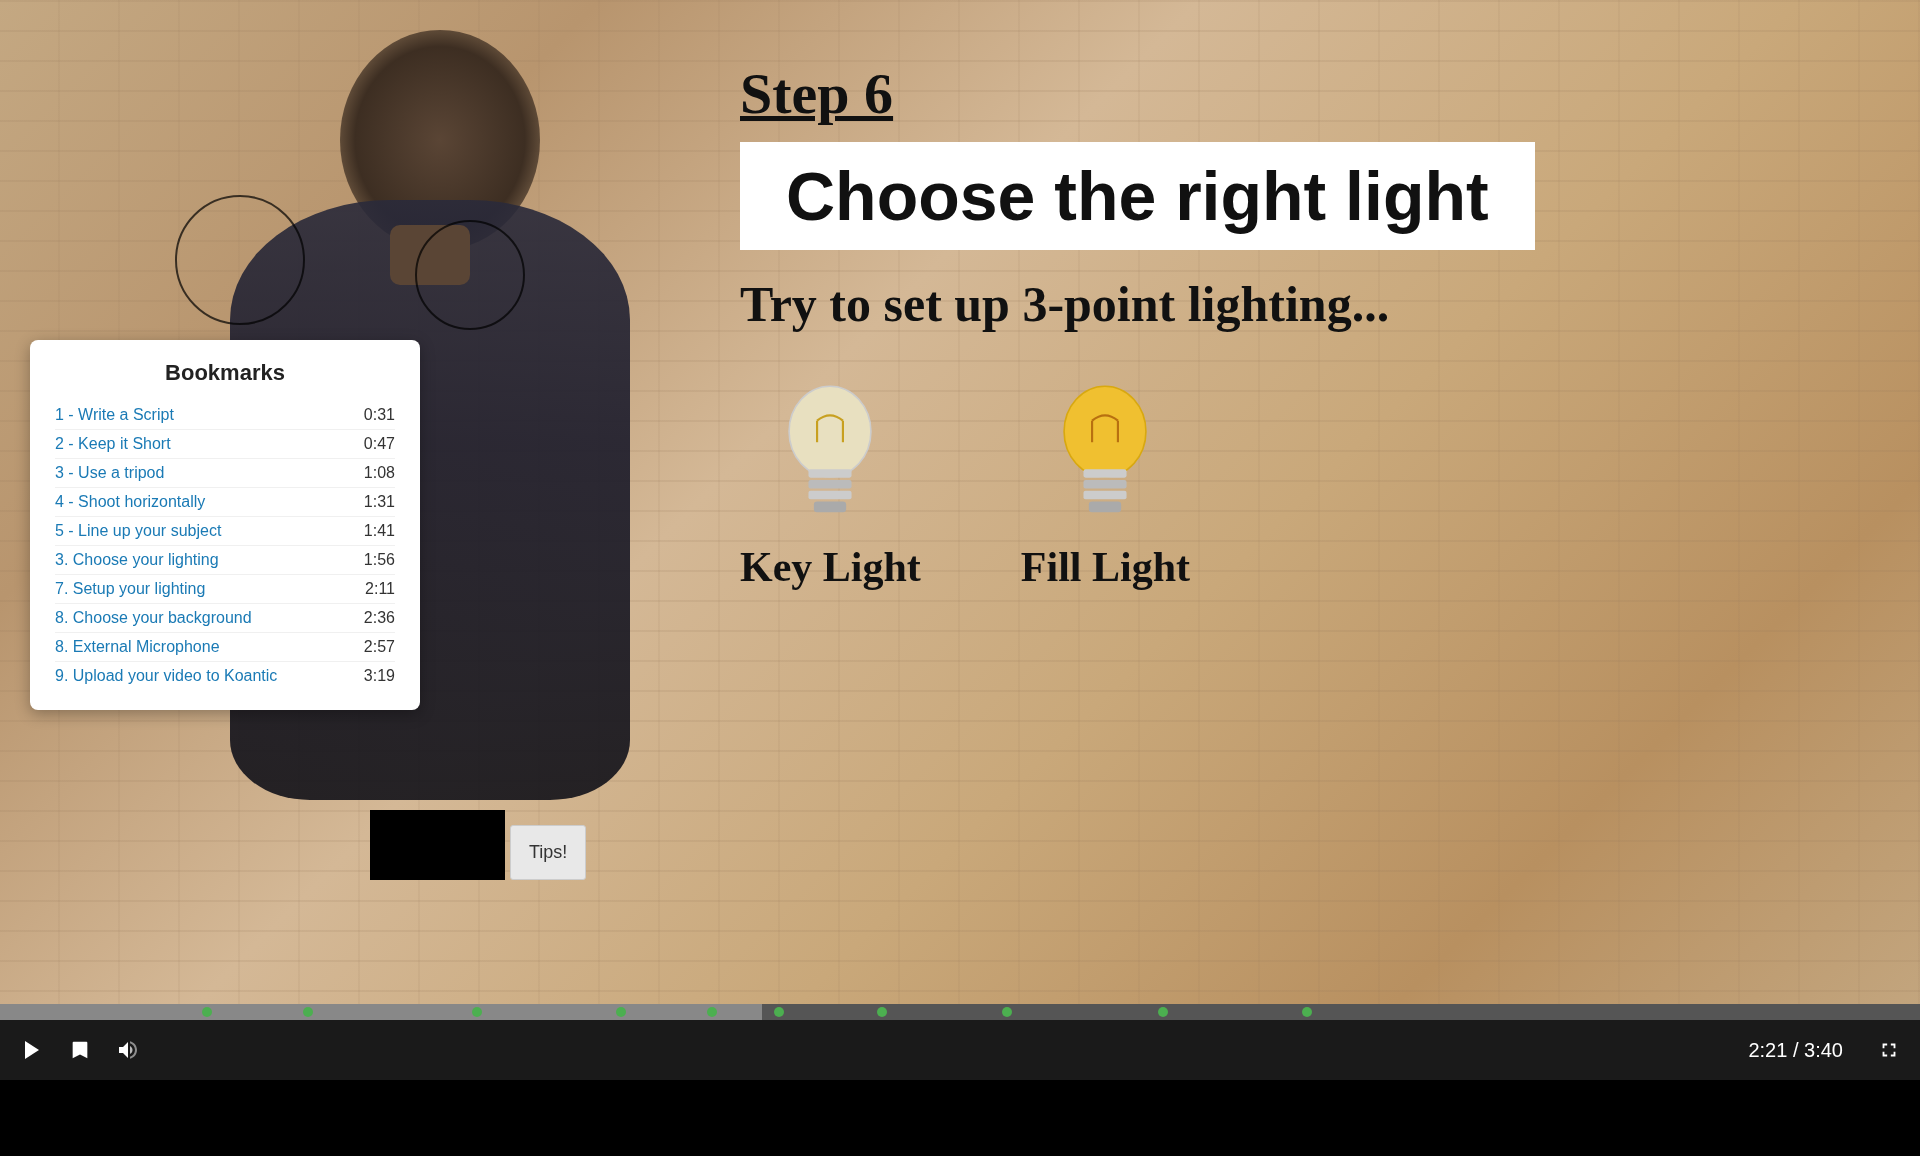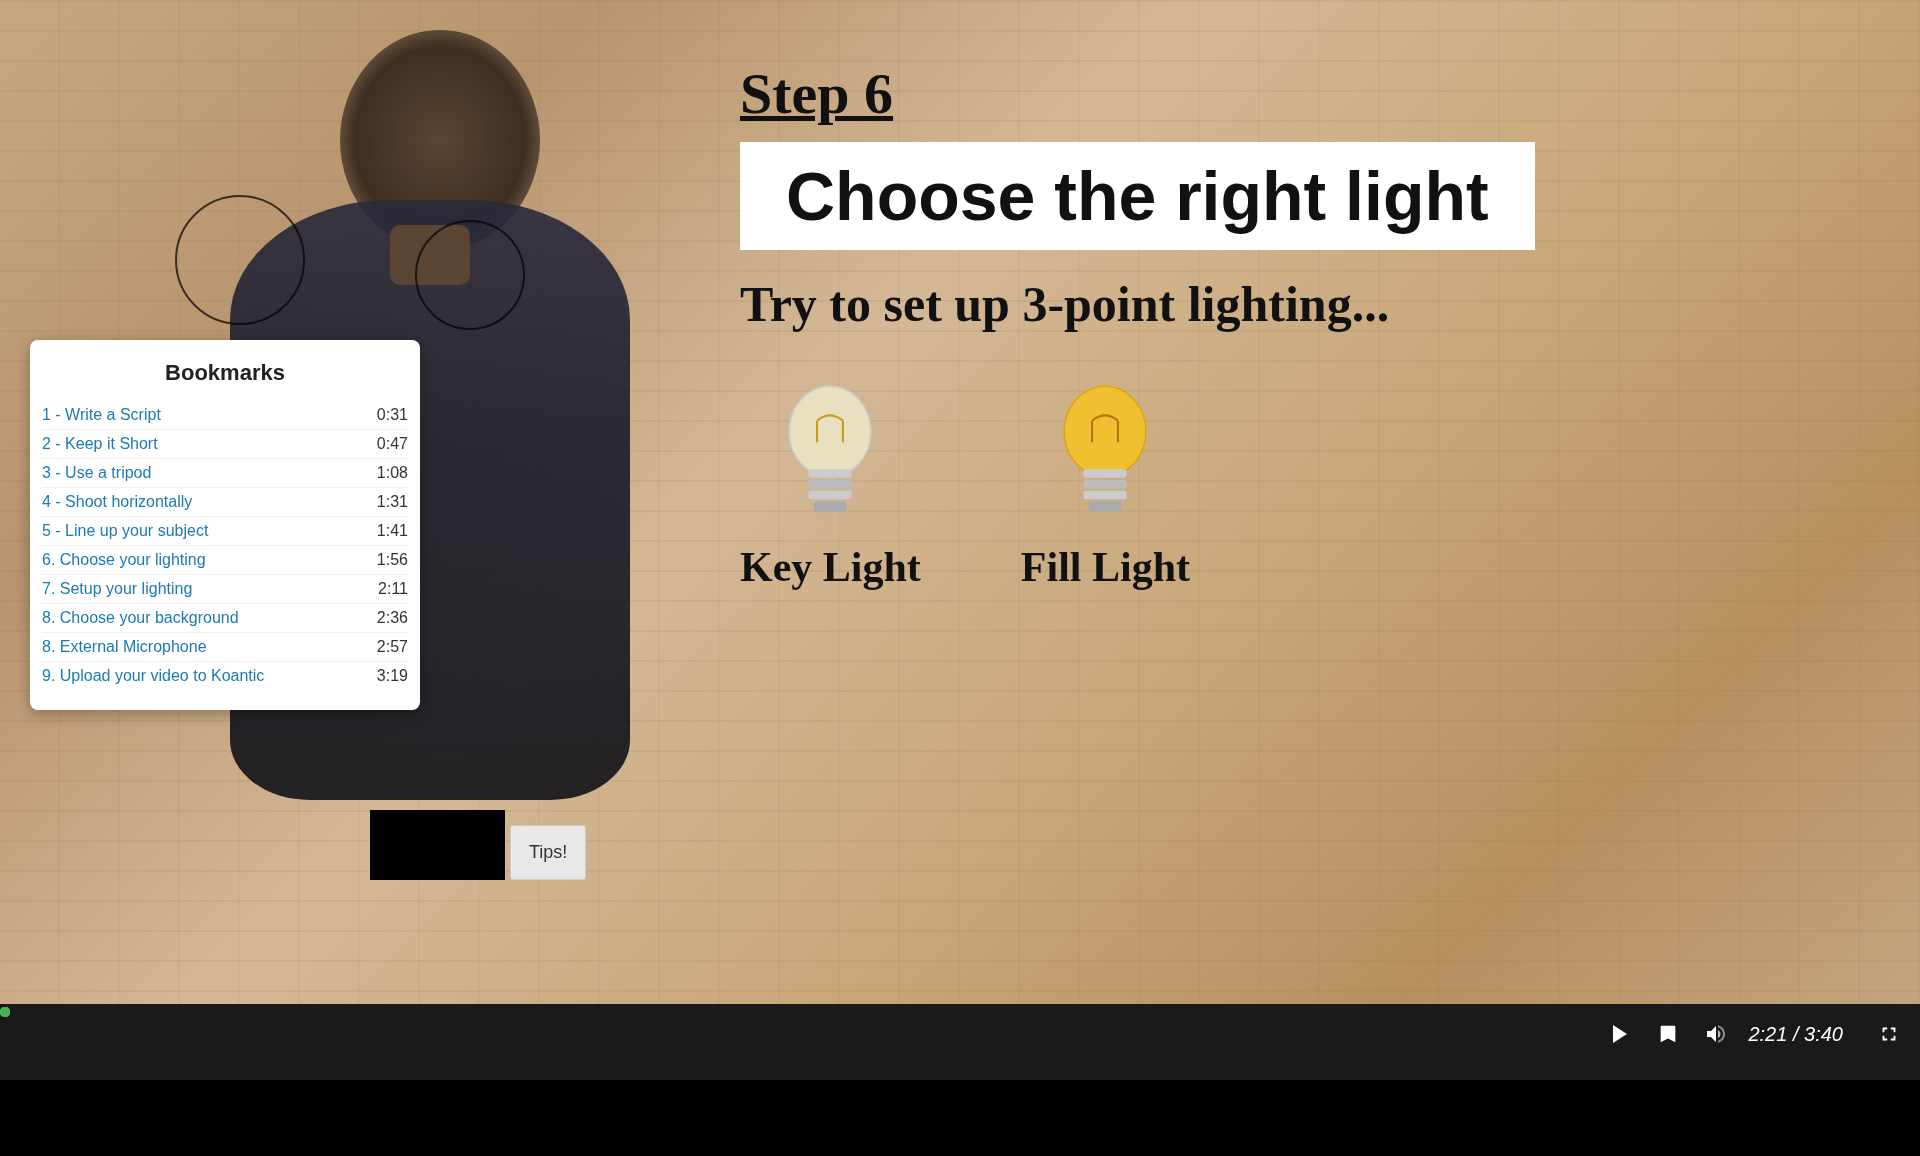--- a/index.html
+++ b/index.html
@@ -50,21 +50,21 @@
     }
 
     
     #bookmarks-panel {
       position: absolute;
       top: 340px;
       left: 30px;
       width: 390px;
       background: #fff;
       border-radius: 8px;
-      padding: 20px 12px;
+      padding: 20px 25px;
       box-shadow: 0 4px 15px rgba(0,0,0,0.3);
       z-index: 10;
     }
 
     #bookmarks-panel h3 {
       font-size: 22px;
       font-weight: bold;
       color: #222;
       text-align: center;
       margin-bottom: 15px;
@@ -190,23 +190,22 @@
 
     
     #controls-bar {
       position: absolute;
       bottom: 0;
       left: 0;
       right: 0;
       height: 76px;
       background: #1a1a1a;
       display: flex;
-      flex-direction: row;
+      flex-direction: column;
       justify-content: space-between;
-      font-style: italic;
     }
 
     #progress-area {
       position: relative;
       height: 16px;
       background: #555;
       margin: 0;
     }
 
     #progress-fill {
@@ -297,21 +296,21 @@
           </div>
           <div class="bookmark-item">
             <span class="bookmark-link">4 - Shoot horizontally</span>
             <span class="bookmark-time">1:31</span>
           </div>
           <div class="bookmark-item">
             <span class="bookmark-link">5 - Line up your subject</span>
             <span class="bookmark-time">1:41</span>
           </div>
           <div class="bookmark-item">
-            <span class="bookmark-link">6. Choose your lighting</span>
+            <span class="bookmark-link">3. Choose your lighting</span>
             <span class="bookmark-time">1:56</span>
           </div>
           <div class="bookmark-item">
             <span class="bookmark-link">7. Setup your lighting</span>
             <span class="bookmark-time">2:11</span>
           </div>
           <div class="bookmark-item">
             <span class="bookmark-link">8. Choose your background</span>
             <span class="bookmark-time">2:36</span>
           </div>

